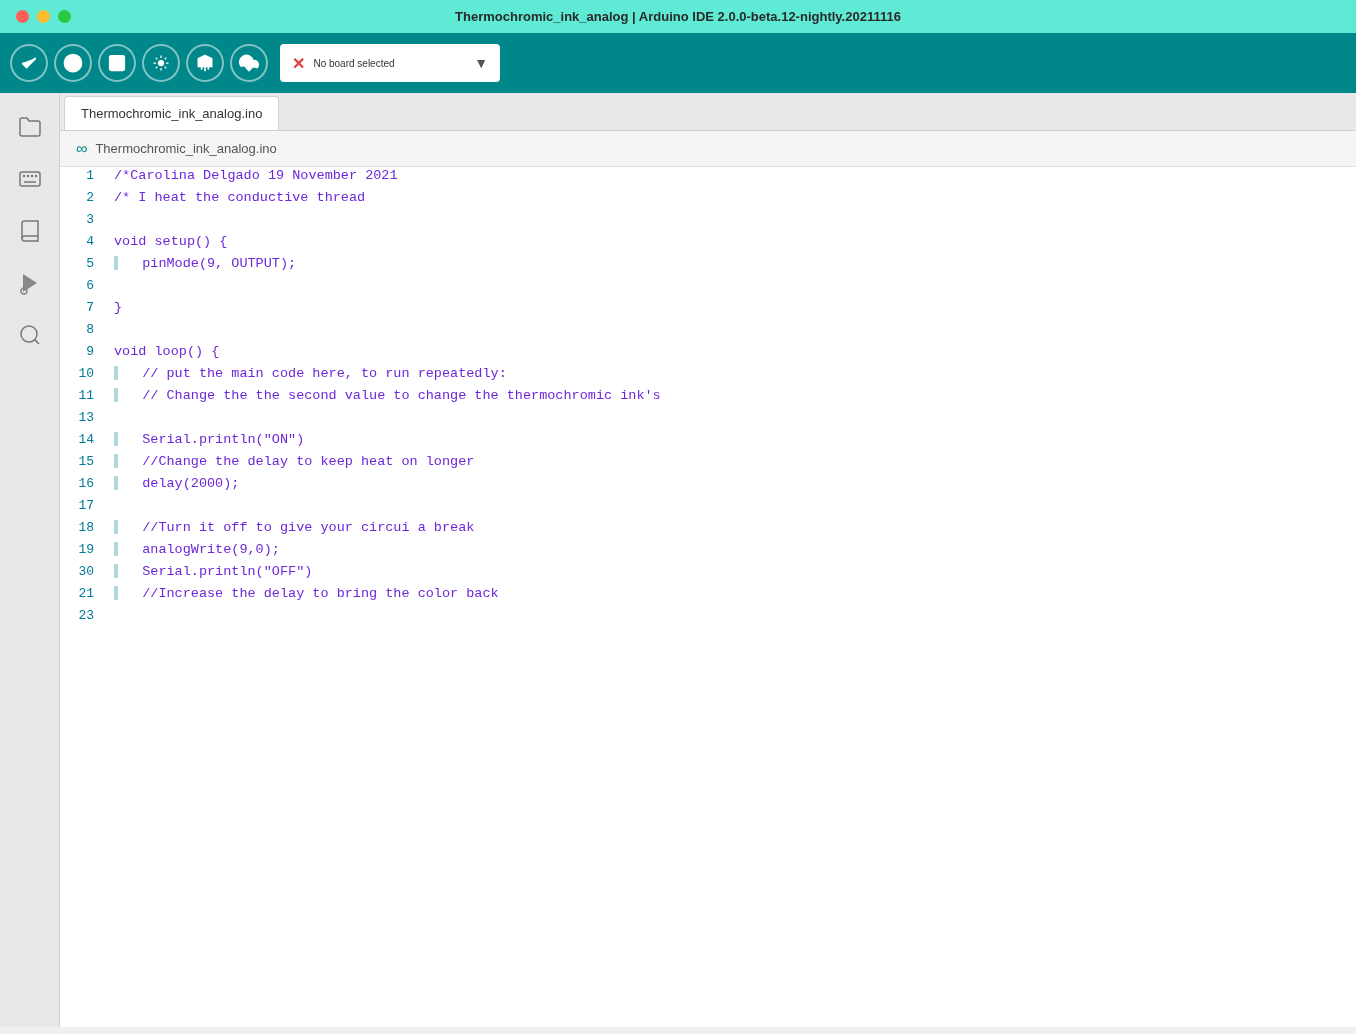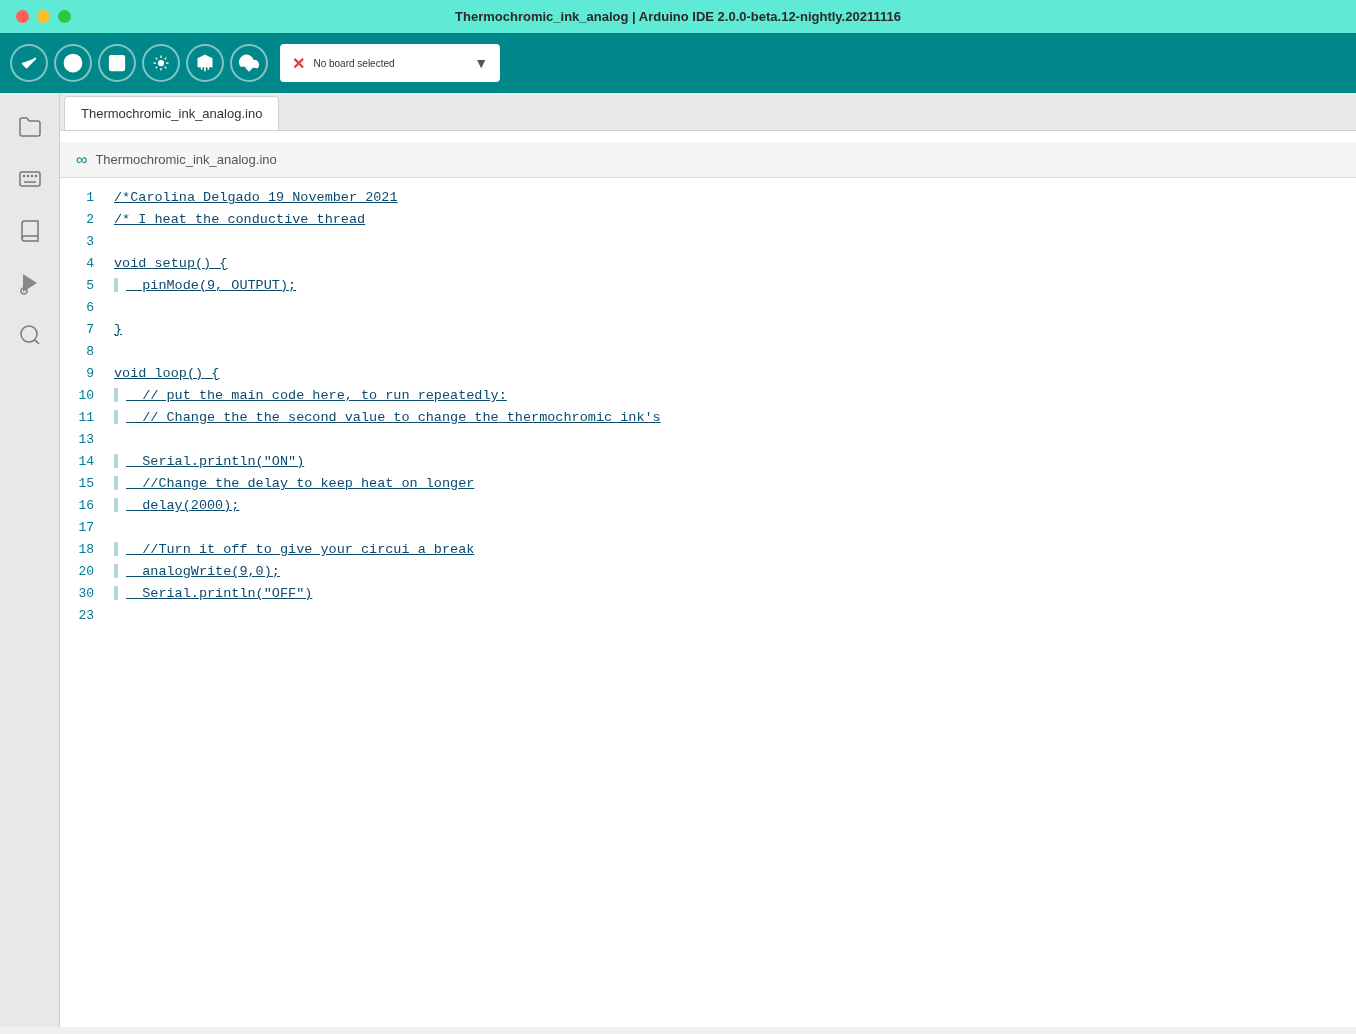--- a/index.html
+++ b/index.html
@@ -134,21 +134,20 @@
       stroke-width: 1.5;
     }
 
     
     .editor-area {
       flex: 1;
       display: flex;
       flex-direction: column;
       background: #ffffff;
       overflow: hidden;
-      gap: 11px;
     }
 
     
     .tab-bar {
       height: 38px;
       background: #e8e8e8;
       display: flex;
       align-items: flex-end;
       padding-left: 0;
       border-bottom: 1px solid #d0d0d0;
@@ -206,24 +205,23 @@
       width: 50px;
       text-align: right;
       padding-right: 16px;
       color: #007a9a;
       font-size: 13px;
       flex-shrink: 0;
       user-select: none;
     }
     .line-content {
       flex: 1;
-      color: #0c4a6e;
+      color: #6d28d9;
       white-space: pre;
       padding-left: 4px;
-      text-decoration: underline;
     }
 
     
     .code-editor::-webkit-scrollbar {
       width: 8px;
     }
     .code-editor::-webkit-scrollbar-track {
       background: #f0f0f0;
     }
     .code-editor::-webkit-scrollbar-thumb {
@@ -416,26 +414,30 @@
         </div>
         <div class="code-line">
           <span class="line-number">17</span>
           <span class="line-content"></span>
         </div>
         <div class="code-line">
           <span class="line-number">18</span>
           <span class="line-content"><span style="display: inline-block; width: 4px; background: rgb(176, 216, 216); height: 14px; vertical-align: middle; margin-right: 8px; border-radius: 1px;"></span>  //Turn it off to give your circui a break</span>
         </div>
         <div class="code-line">
-          <span class="line-number">20</span>
+          <span class="line-number">19</span>
           <span class="line-content"><span style="display: inline-block; width: 4px; background: rgb(176, 216, 216); height: 14px; vertical-align: middle; margin-right: 8px; border-radius: 1px;"></span>  analogWrite(9,0);</span>
         </div>
         <div class="code-line">
           <span class="line-number">30</span>
           <span class="line-content"><span style="display: inline-block; width: 4px; background: rgb(176, 216, 216); height: 14px; vertical-align: middle; margin-right: 8px; border-radius: 1px;"></span>  Serial.println("OFF")</span>
         </div>
         <div class="code-line">
+          <span class="line-number">21</span>
+          <span class="line-content"><span style="display: inline-block; width: 4px; background: rgb(176, 216, 216); height: 14px; vertical-align: middle; margin-right: 8px; border-radius: 1px;"></span>  //Increase the delay to bring the color back</span>
+        </div>
+        <div class="code-line">
           <span class="line-number">23</span>
           <span class="line-content"></span>
         </div>
       </div>
   </div>
 </div>
 
 </body></html>

